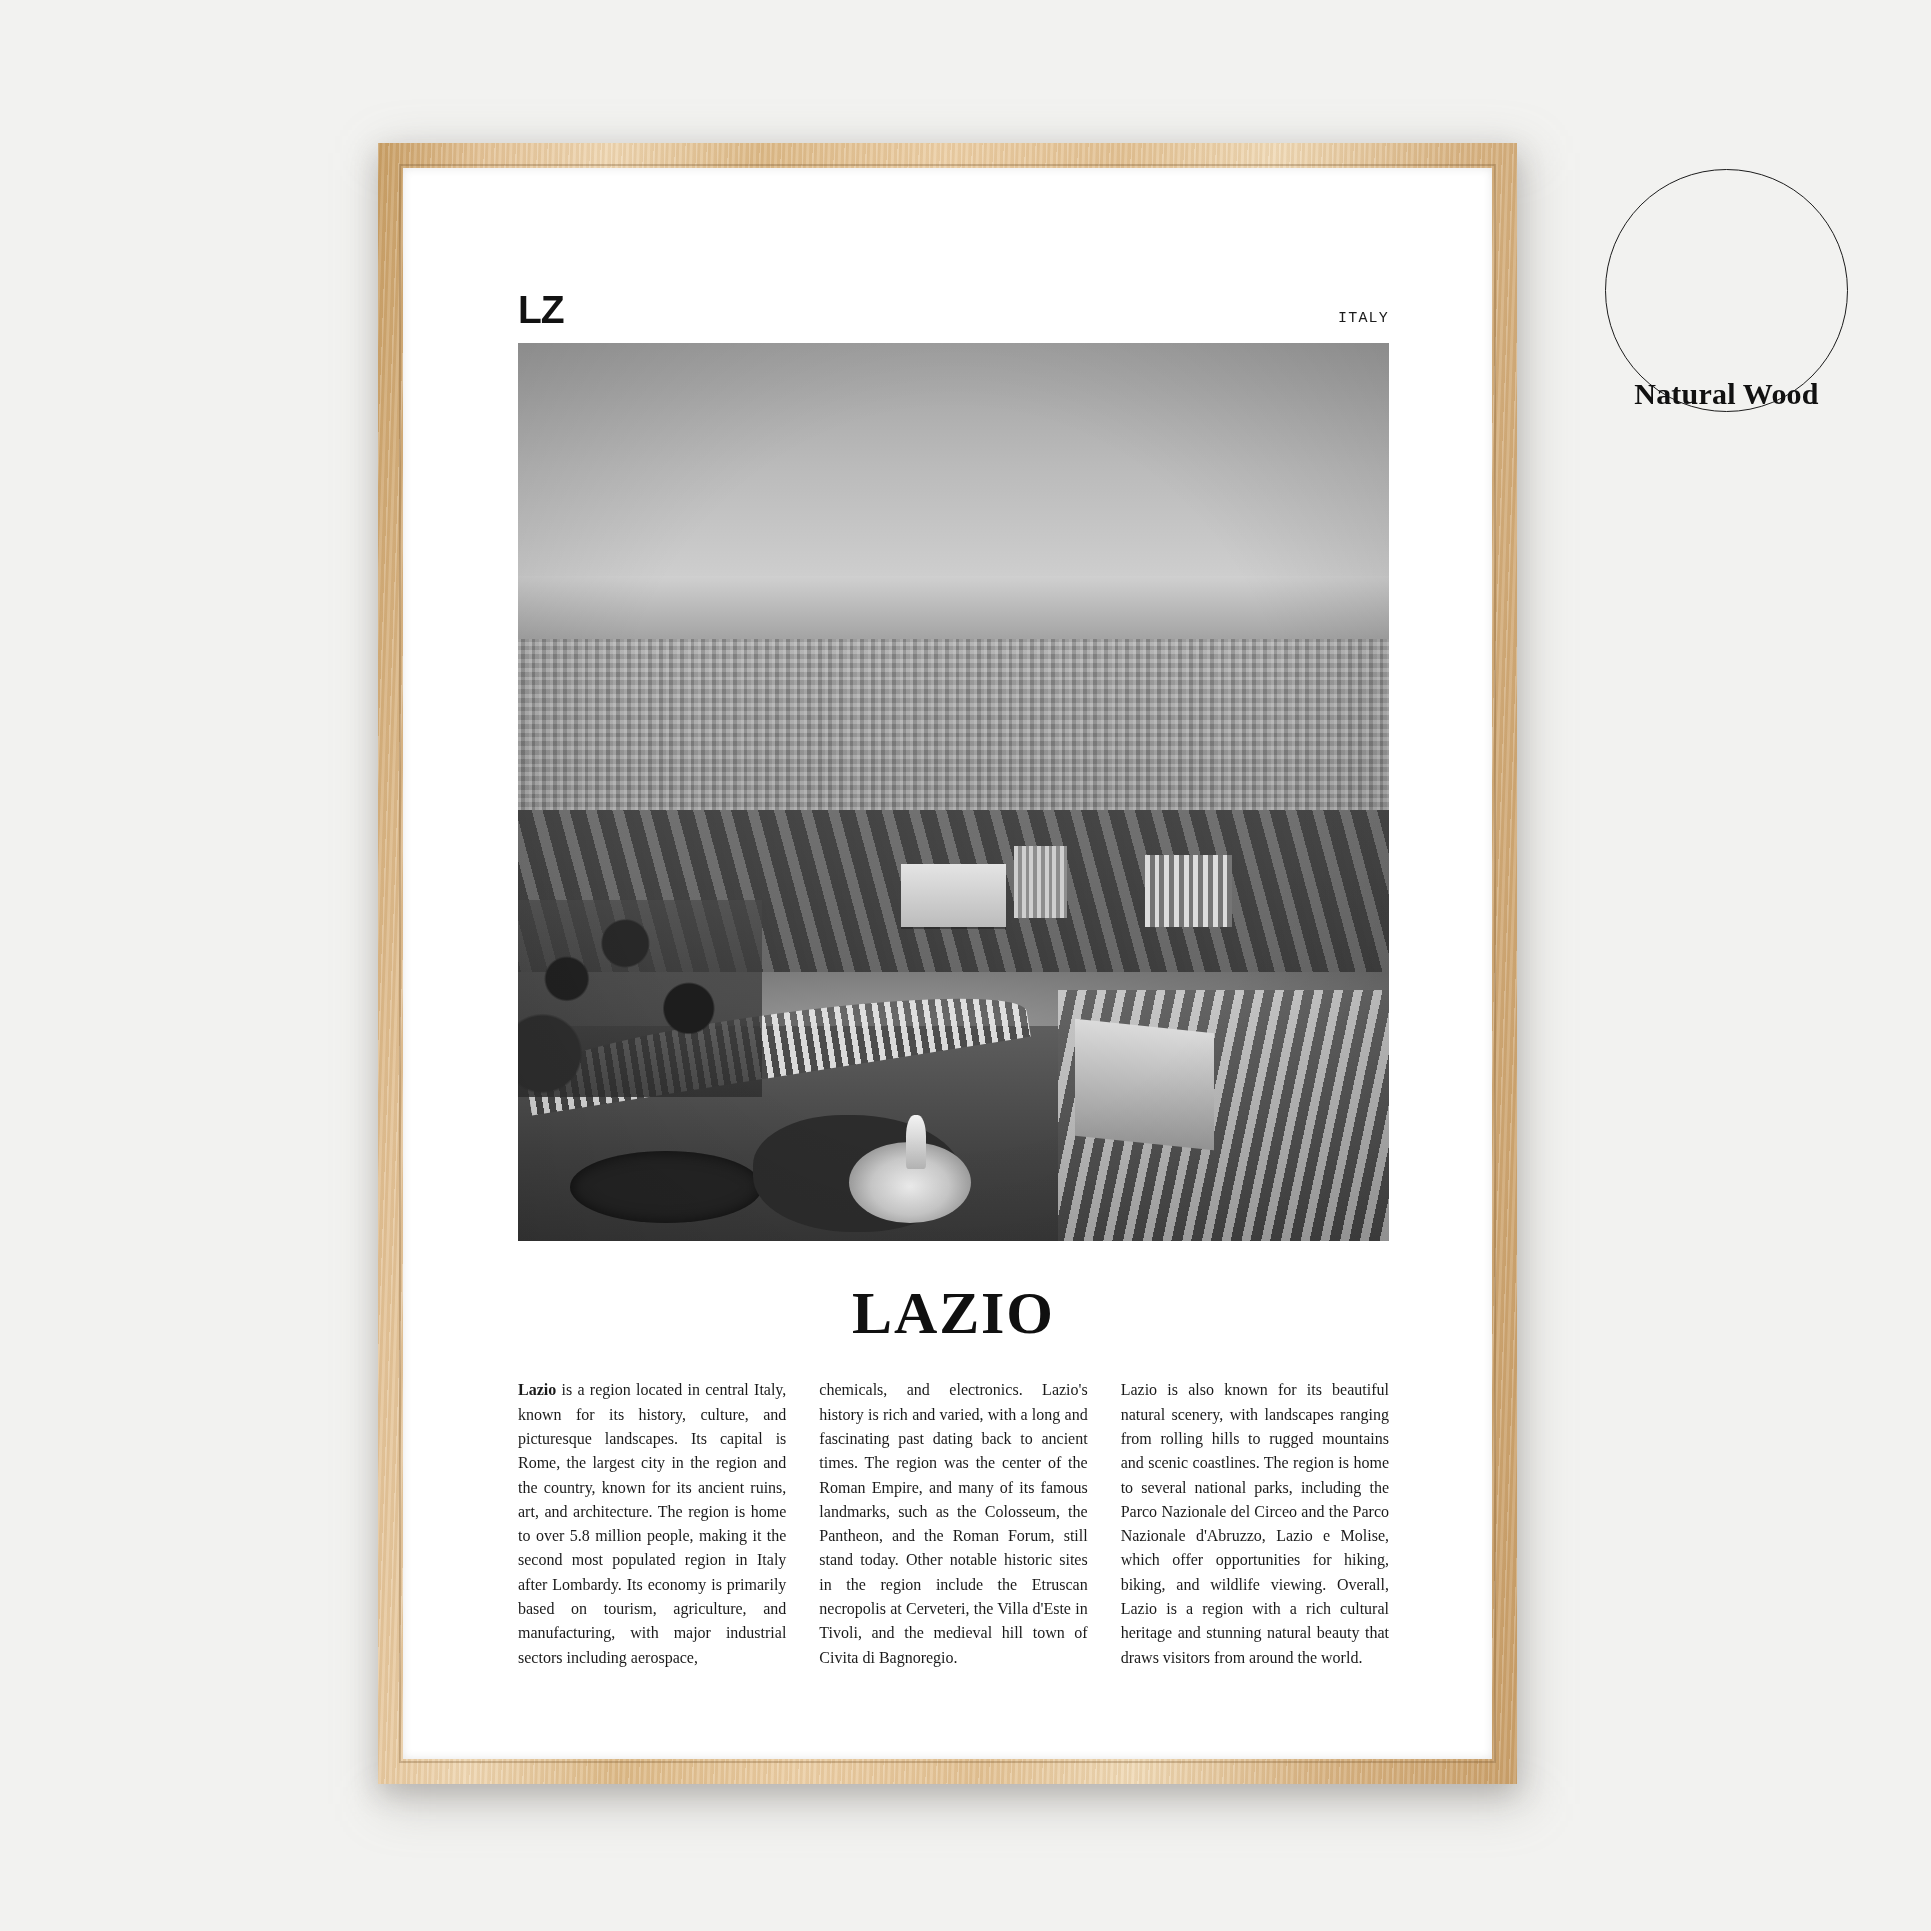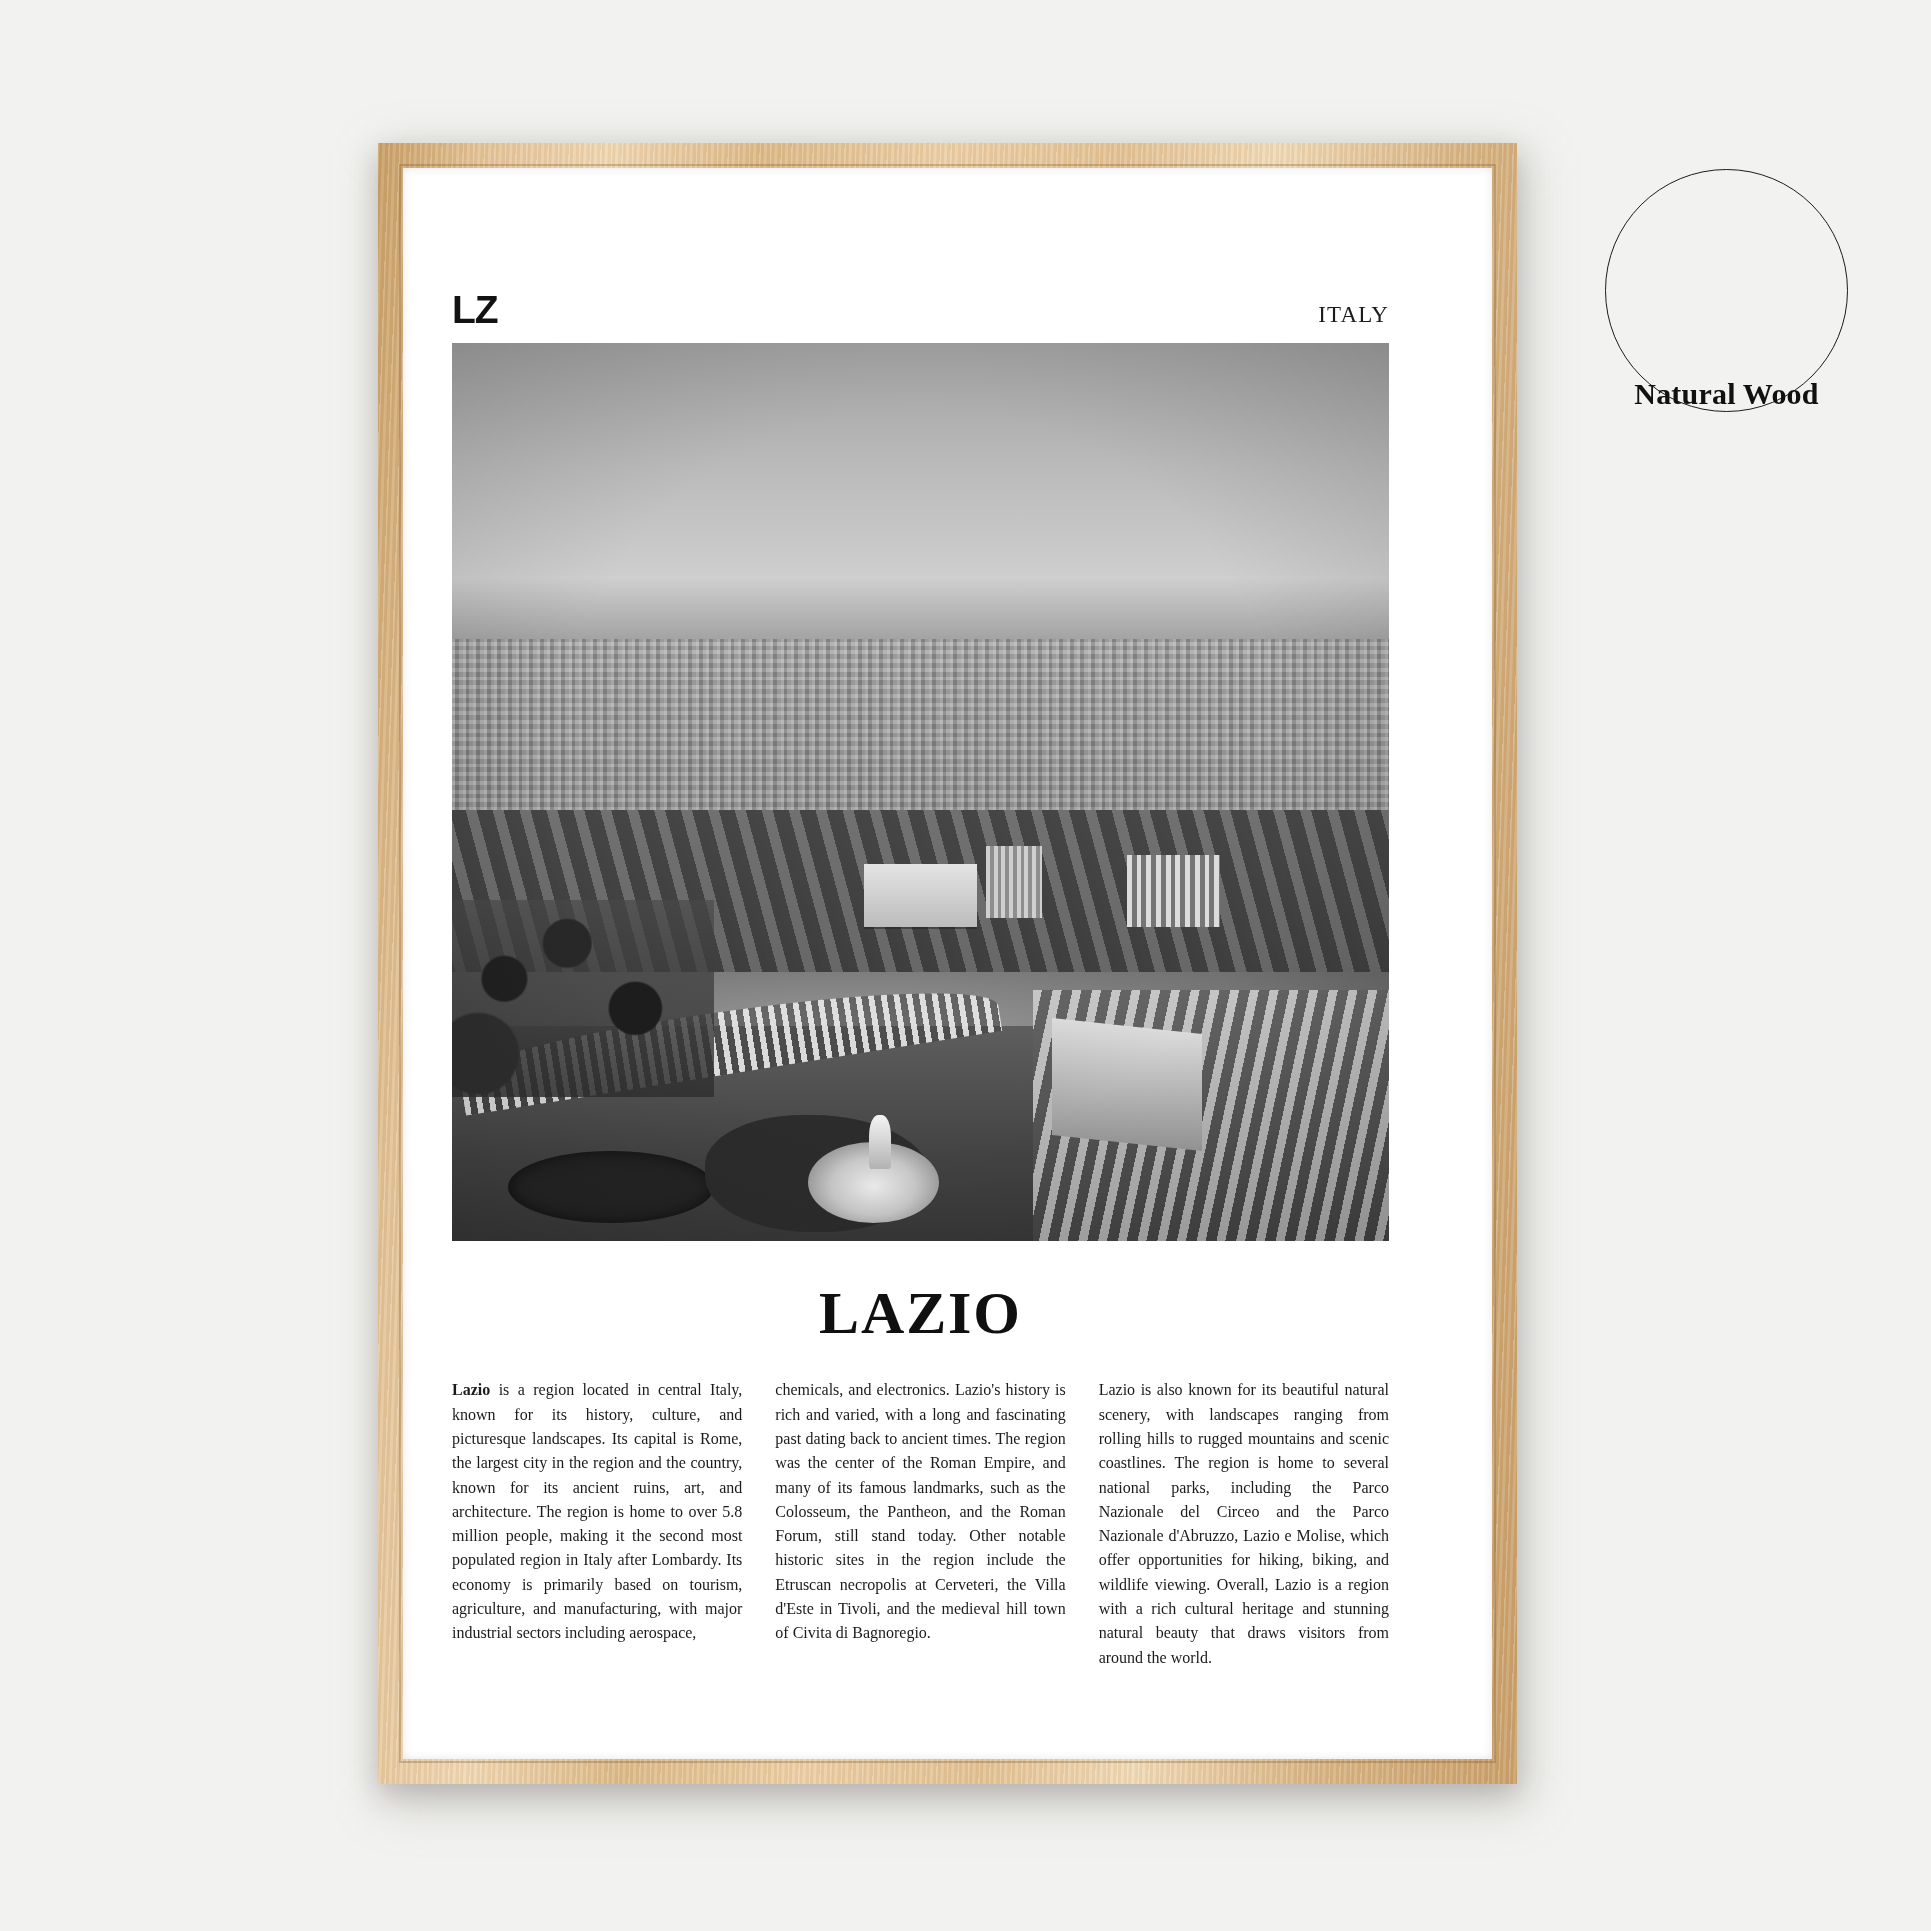--- a/index.html
+++ b/index.html
@@ -95,43 +95,43 @@
   }
 
   
   .mat {
     position: relative;
     width: 100%;
     height: 100%;
     background: #ffffff;
     box-shadow: inset 0 0 9.7px rgba(0,0,0,0.10);
     box-sizing: border-box;
-    padding: 122px 103px 89px 49px;
+    padding: 122px 103px 89px 115px;
     display: flex;
     flex-direction: column;
   }
 
   
   .poster-head {
     display: flex;
     align-items: flex-end;
     justify-content: space-between;
     padding-bottom: 13.5px;
   }
   .poster-code {
     font-family: "Liberation Sans", sans-serif;
     font-weight: bold;
     font-size: 39px;
     letter-spacing: -1px;
     color: #121212;
     line-height: 1;
   }
   .poster-country {
-    font-family: Liberation Serif, serif;
-    font-size: 23px;
+    font-family: Liberation Mono, monospace;
+    font-size: 15px;
     letter-spacing: 1.2px;
     color: #1c1c1c;
     line-height: 1;
     padding-bottom: 2.9px;
   }
 
   
   .photo {
     position: relative;
     width: 100%;

